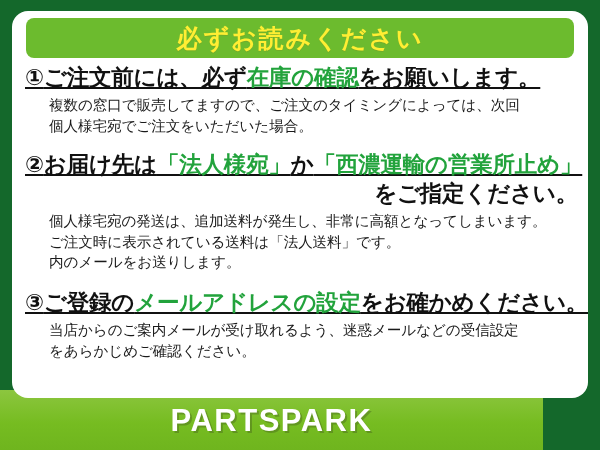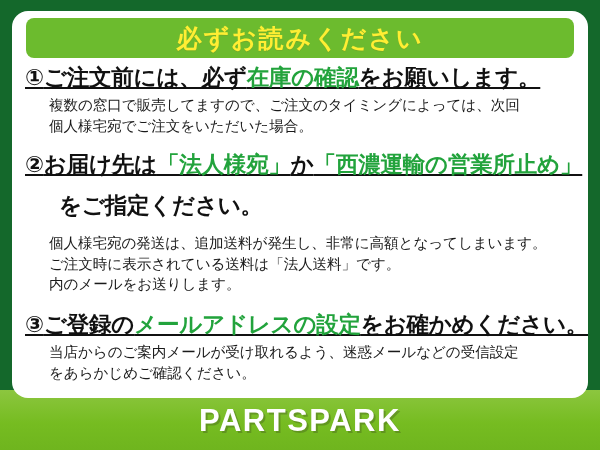--- a/index.html
+++ b/index.html
@@ -19,21 +19,21 @@
     width: 600px;
     height: 450px;
     background: #14682b;
   }
 
   
   .footer-band {
     position: absolute;
     left: 0;
     top: 390px;
-    width: 600px;
+    width: 543px;
     height: 60px;
     background: linear-gradient(to bottom, #8cc63f 0%, #76bc21 55%, #6fb51e 100%);
     display: flex;
     align-items: center;
     justify-content: center;
     z-index: 1;
   }
   .brand-text {
     color: #ffffff;
     font-weight: bold;
@@ -105,21 +105,22 @@
     color: #22a33c;
   }
   .item-heading-line2 {
     font-size: 22.5px;
     font-weight: bold;
     color: #111111;
     line-height: 1.28;
     letter-spacing: -0.2px;
     padding-left: 22px;
     white-space: nowrap;
-    margin: 12px;
+    margin: 0;
+    text-align: right;
   }
   .item-body {
     font-size: 14.6px;
     color: #1a1a1a;
     line-height: 1.42;
     margin: 2px 0 0 0;
     padding-left: 24px;
     letter-spacing: -0.1px;
   }
   .item-body div {

